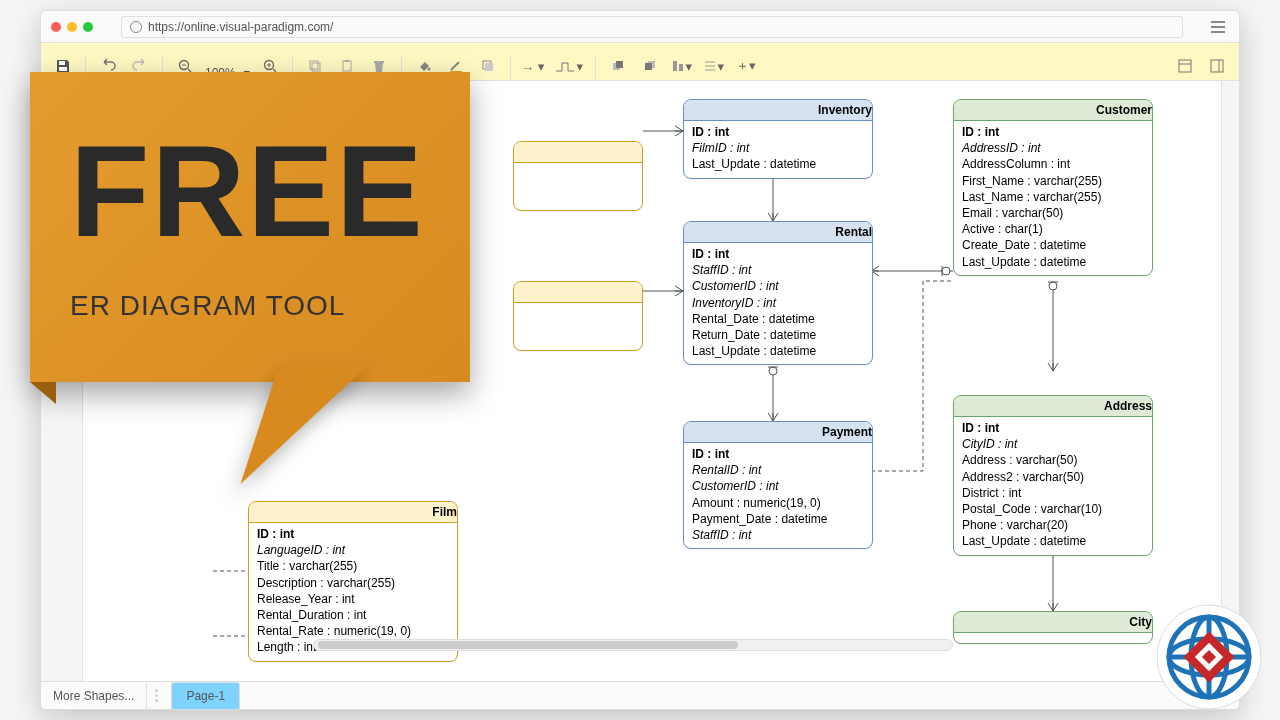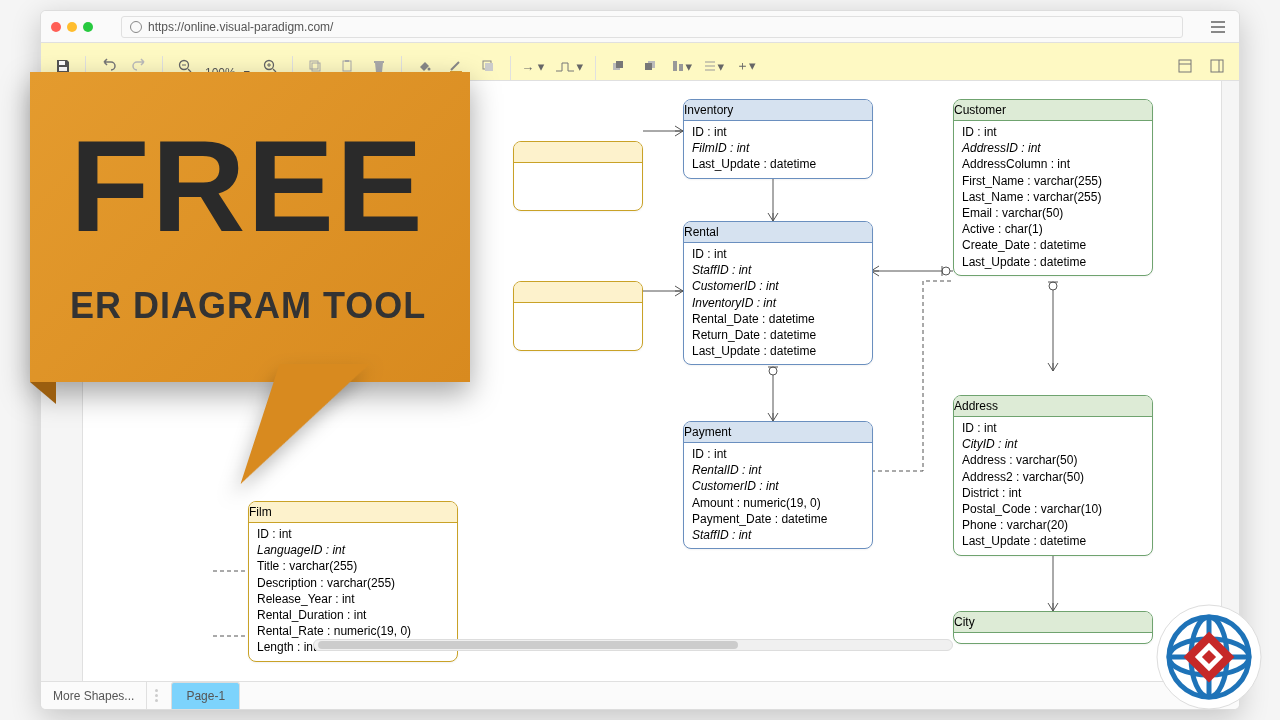--- a/index.html
+++ b/index.html
@@ -103,29 +103,29 @@
   .entity {
     position: absolute;
     border: 1.5px solid;
     border-radius: 8px;
     font-size: 12px;
     background: #fff;
     box-shadow: 0 1px 2px rgba(0,0,0,0.05);
     overflow: hidden;
   }
   .entity .hdr {
-    text-align: left;
+    text-align: right;
     font-size: 12px;
     padding: 3px 0;
     border-bottom: 1px solid;
-    font-weight: 400;
+    font-weight: 700;
   }
   .entity .attrs { padding: 3px 8px 5px; }
   .entity .attr { line-height: 1.35; white-space: nowrap;}
-  .entity .pk { font-weight: normal; }
+  .entity .pk { font-weight: bold; }
   .entity .fk { font-style: italic; }
   .blue { border-color: #6a8fbf; }
   .blue .hdr { background: #d6e2f0; border-color: #6a8fbf; }
   .green { border-color: #6fa36f; }
   .green .hdr { background: #ddebd6; border-color: #6fa36f; }
   .yellow { border-color: #c9a227; }
   .yellow .hdr { background: #fdf2cc; border-color: #c9a227; }
   .right-rail {
     width: 18px;
     background: #f5f5f5;
@@ -185,22 +185,22 @@
   }
   .promo-panel .big {
     font-size: 130px;
     font-weight: 800;
     letter-spacing: 2px;
     line-height: 0.92;
     font-family: Arial Black, Arial, sans-serif;
     color: #2a2a2a;
   }
   .promo-panel .sub {
-    font-size: 36px;
-    font-weight: 700;
+    font-size: 28px;
+    font-weight: 400;
     letter-spacing: 1px;
     color: #333;
     margin-top: 6px;
   }
   .promo .fold {
     position: absolute;
     left: 10px; top: 320px;
     width: 0; height: 0;
     border-left: 26px solid transparent;
     border-top: 22px solid #9b5e0f;

